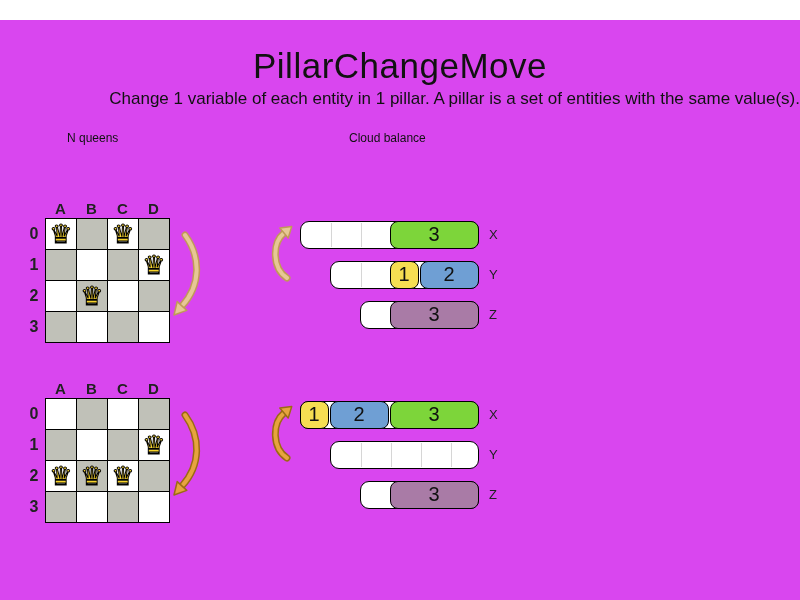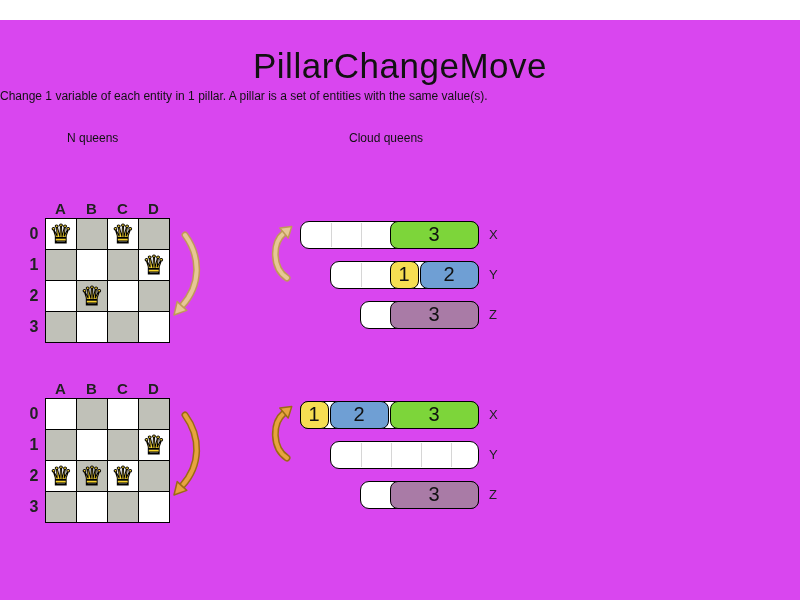--- a/index.html
+++ b/index.html
@@ -2,21 +2,21 @@
 <html><head>
 <meta charset="utf-8">
 <style>
   html,body{margin:0;padding:0;background:#fff;}
   .canvas{position:relative;width:800px;height:600px;background:#d946ef;overflow:hidden;
           font-family:"Liberation Sans",sans-serif;color:#111;margin-top:20px;}
   .abs{position:absolute;}
 
   
   .title{left:0;right:0;top:26px;text-align:center;font-size:35px;letter-spacing:0.5px;}
-  .subtitle{left:0;right:0;top:69px;text-align:left;font-size:12px;}
+  .subtitle{left:0;right:0;top:69px;text-align:right;font-size:17px;}
 
   
   .section-label{font-size:12px;}
 
   
   .board{display:grid;grid-template-columns:repeat(4,30px);grid-auto-rows:30px;gap:1px;
          background:#000;border:1px solid #000;}
   .cell{position:relative;background:#fff;}
   .cell.dark{background:#c0c1b8;}
   .queen{position:absolute;inset:0;display:flex;align-items:center;justify-content:center;
@@ -40,21 +40,21 @@
 </style>
 </head>
 <body>
 
 <div class="canvas">
 
   <div class="abs title">PillarChangeMove</div>
   <div class="abs subtitle">Change 1 variable of each entity in 1 pillar. A pillar is a set of entities with the same value(s).</div>
 
   <div class="abs section-label" style="left:67px;top:111px;">N queens</div>
-  <div class="abs section-label" style="left:349px;top:111px;">Cloud queens</div>
+  <div class="abs section-label" style="left:349px;top:111px;">Cloud balance</div>
 
   <div>
 
     <div class="abs col-headers" style="left:45px;top:180px;">
       <span>A</span>
       <span>B</span>
       <span>C</span>
       <span>D</span>
     </div>
     <div class="abs row-headers" style="left:26px;top:198px;">

